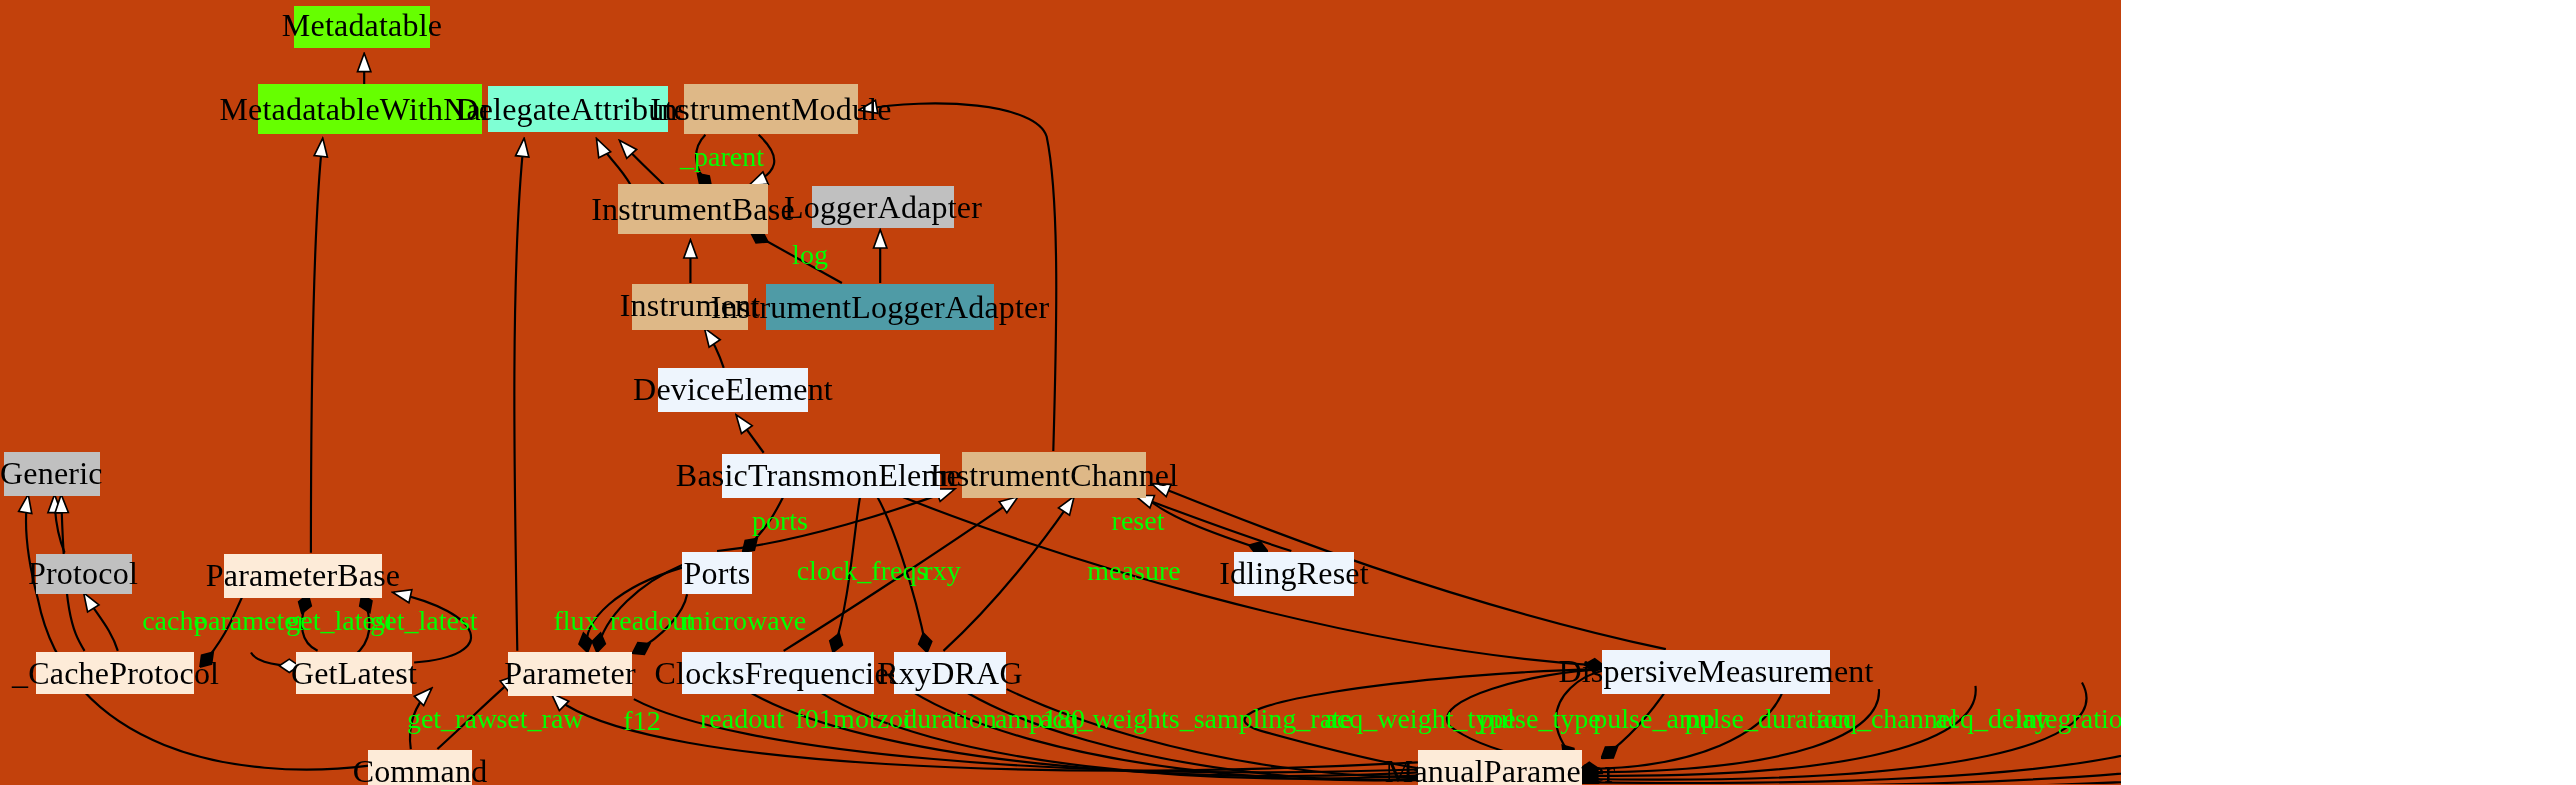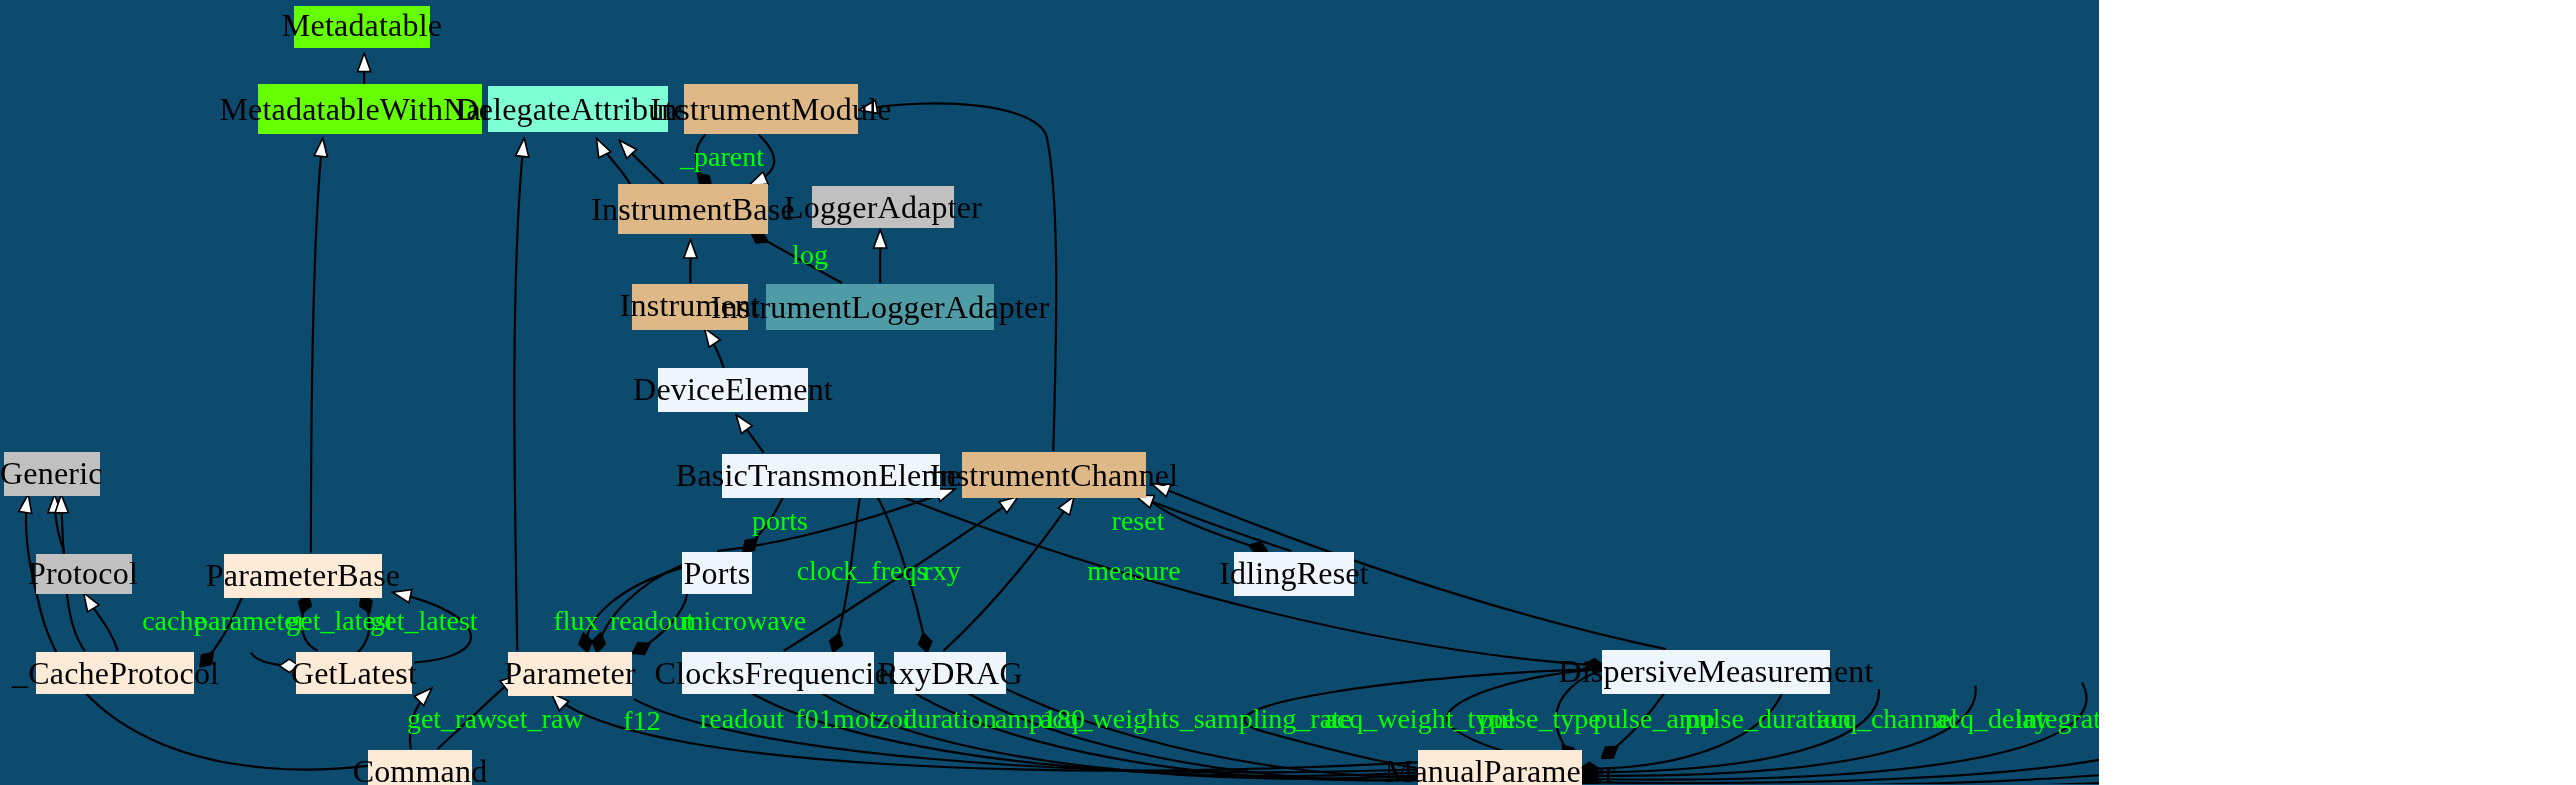--- a/index.html
+++ b/index.html
@@ -5,23 +5,24 @@
 <style>
   html, body {
     margin: 0;
     padding: 0;
     background: #ffffff;
   }
   #canvas {
     position: relative;
     width: 2099px;
     height: 785px;
-    background: #0c4a6e;
+    background: #c2410c;
     font-family: "Liberation Serif", "DejaVu Serif", serif;
     overflow: hidden;
+    padding-left: 22px;
   }
   #edge-layer {
     position: absolute;
     left: 0;
     top: 0;
     width: 2576px;
     height: 785px;
     pointer-events: none;
   }
   .node {

